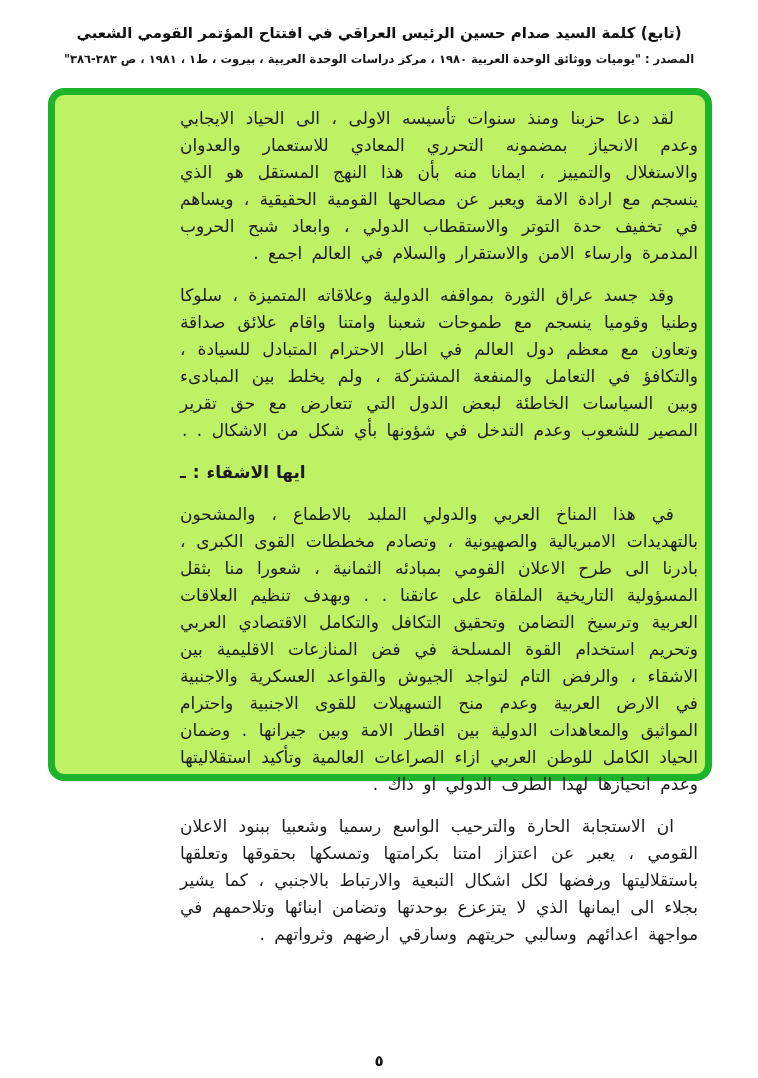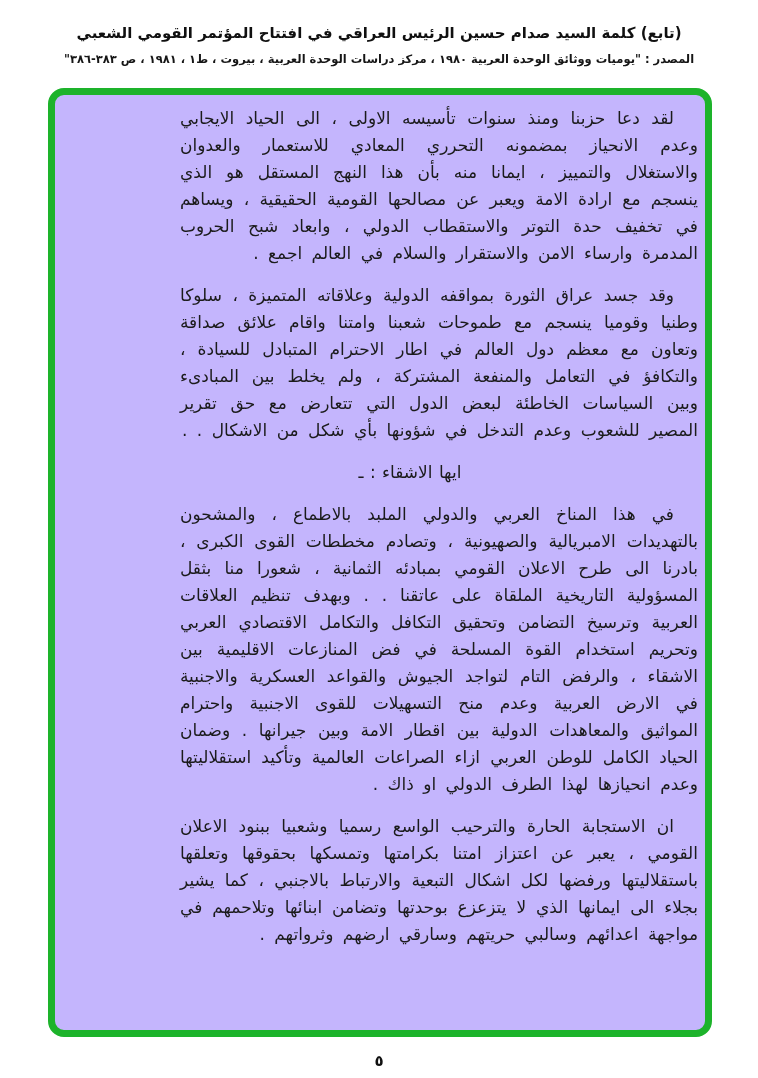--- a/index.html
+++ b/index.html
@@ -36,48 +36,48 @@
     font-weight: bold;
     color: #161616;
     margin-top: 10px;
   }
   
   .content-frame {
     position: absolute;
     left: 48px;
     top: 88px;
     width: 664px;
-    height: 949px;
+    height: 693px;
     box-sizing: border-box;
     border: 7px solid #1db32b;
     border-radius: 16px;
-    background: #c4b5fd;
+    background: #bef264;
   }
   
   .text-column {
     position: absolute;
     top: 10px;
     right: 7px;
     width: 518px;
     direction: rtl;
     text-align: justify;
     font-size: 17px;
     line-height: 27px;
     word-spacing: 4px;
     color: #1b1b1b;
   }
   .text-column p {
     margin: 0 0 15px 0;
     text-indent: 24px;
   }
   .text-column p.salutation {
     text-indent: 0;
-    text-align: center;
+    text-align: left;
     margin: 0 58px 15px 0;
-    font-weight: normal;
+    font-weight: bold;
     word-spacing: 1px;
   }
   
   .page-footer {
     position: absolute;
     bottom: 8px;
     left: 0;
     right: 0;
     text-align: center;
   }

